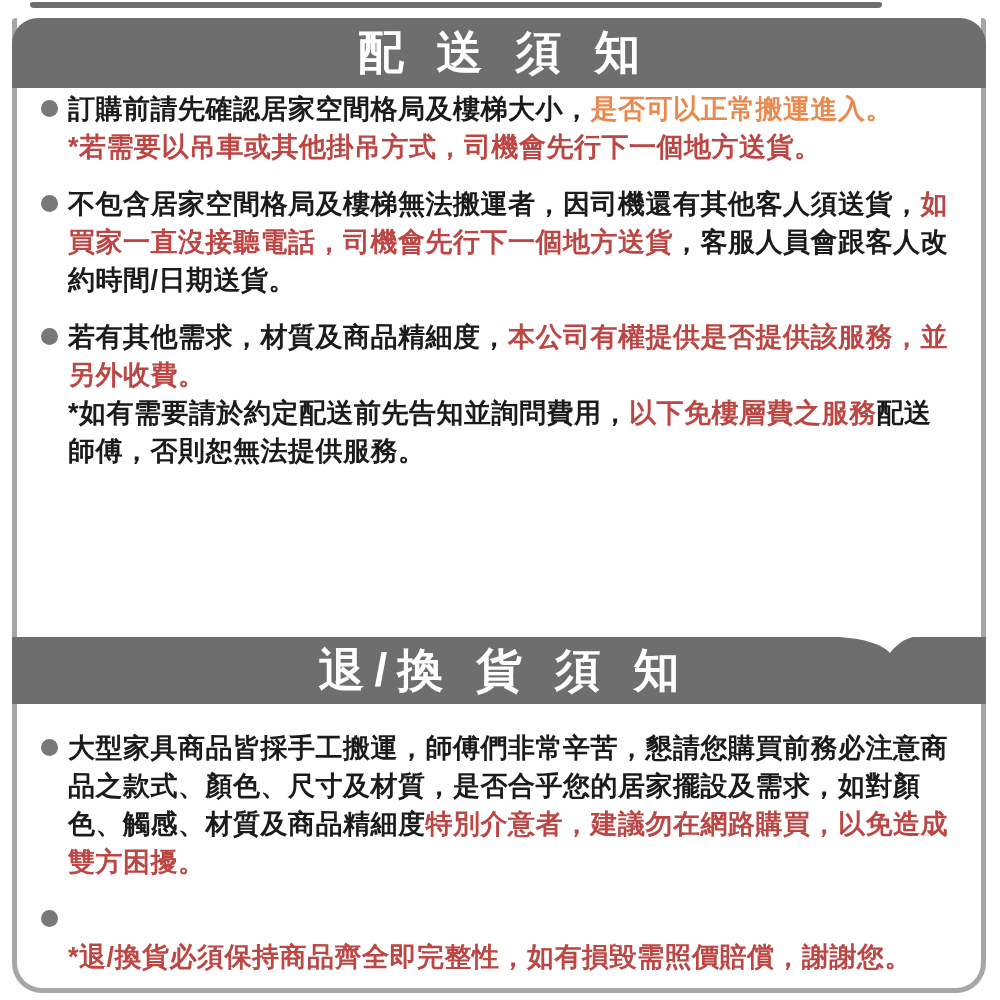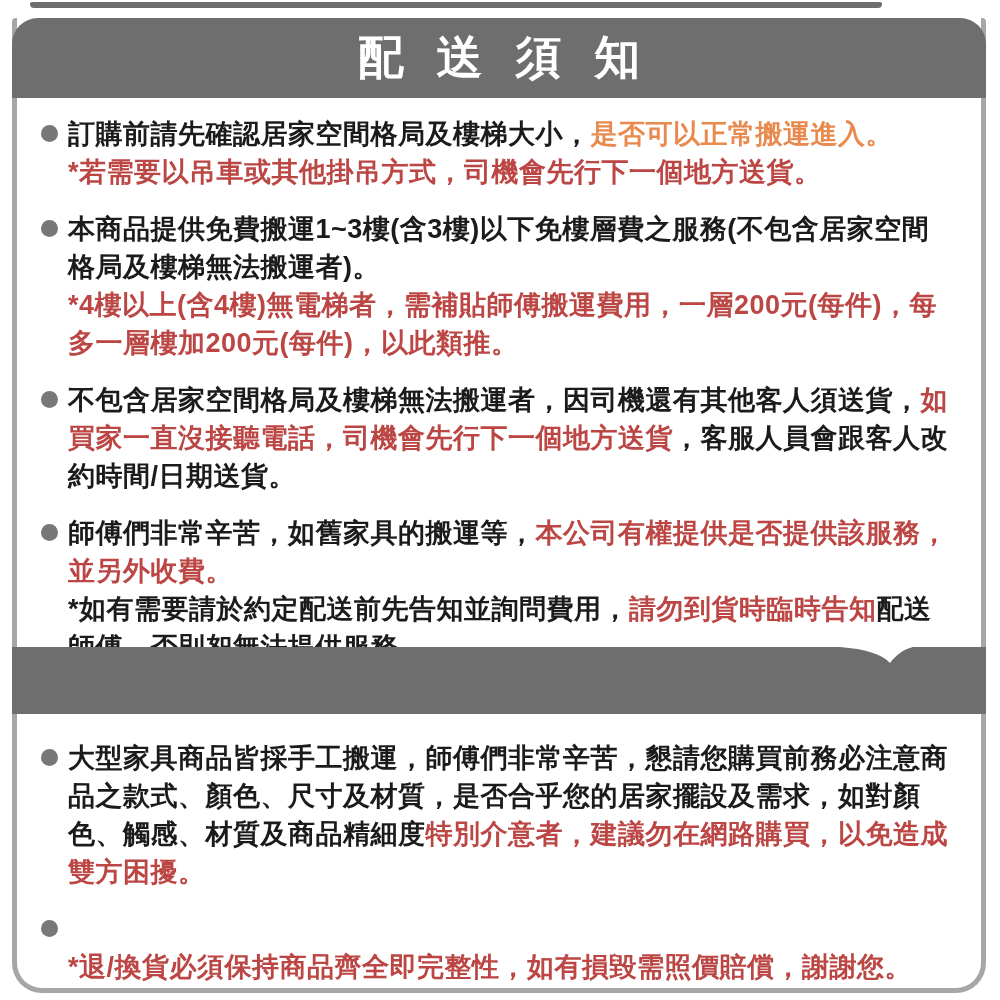--- a/index.html
+++ b/index.html
@@ -28,31 +28,31 @@
     display:flex;flex-direction:column;
   }
 
   .band{
     position:relative;
     margin:0 -5px;
     background:var(--band-gray);
     display:flex;align-items:center;justify-content:center;
     flex:none;
   }
-  .band-1{height:80px;border-radius:26px 26px 0 0;}
+  .band-1{height:70px;border-radius:26px 26px 0 0;}
   .band-2{height:67px;}
   .band h2{
     color:var(--header-text);
     font-size:46px;letter-spacing:10px;font-weight:700;
     white-space:nowrap;text-indent:10px;
   }
   .notch{position:absolute;top:0;left:828px;width:73px;height:16px;display:block;}
 
   .section-body{flex:none;overflow:hidden;}
-  .body-1{height:549px;padding:17px 26px 0 24px;}
+  .body-1{height:549px;padding:2px 26px 0 24px;}
   .body-2{height:316px;padding:25px 26px 16px 24px;}
 
   .item{display:flex;gap:10px;margin-bottom:19px;}
   .dot{
     width:17px;height:17px;border-radius:50%;
     background:var(--bullet-gray);flex:none;margin-top:10px;
   }
   .item-text{
     flex:1;font-size:27px;line-height:38px;
     color:var(--text-black);
@@ -73,36 +73,33 @@
     <h2>配 送 須 知</h2>
   </div>
 
   <div class="section-body body-1">
       <div class="item">
         <span class="dot"></span>
         <div class="item-text"><span class="c-black">訂購前請先確認居家空間格局及樓梯大小，</span><span class="c-orange">是否可以正常搬運進入。</span><br><span class="c-red">*若需要以吊車或其他掛吊方式，司機會先行下一個地方送貨。</span></div>
       </div>
       <div class="item">
         <span class="dot"></span>
-        <div class="item-text"><span class="c-black">本商品提供免費搬運1~3樓(含3樓)以下免樓層費之服務(不包含居家空間格局及樓梯無法搬運者)。</span><br><span class="c-red">*4樓以上(含4樓)無電梯者，需補貼師傅搬運費用，一層200元(每件)，每多一層樓加200元(每件)，以此類推。</span></div>
-      </div>
-      <div class="item">
-        <span class="dot"></span>
         <div class="item-text"><span class="c-black">不包含居家空間格局及樓梯無法搬運者，因司機還有其他客人須送貨，</span><span class="c-red">如買家一直沒接聽電話，司機會先行下一個地方送貨</span><span class="c-black">，客服人員會跟客人改約時間/日期送貨。</span></div>
       </div>
       <div class="item">
         <span class="dot"></span>
-        <div class="item-text"><span class="c-black">師傅們非常辛苦，如舊家具的搬運等，</span><span class="c-red">本公司有權提供是否提供該服務，並另外收費。</span><br><span class="c-black">*如有需要請於約定配送前先告知並詢問費用，</span><span class="c-red">請勿到貨時臨時告知</span><span class="c-black">配送師傅，否則恕無法提供服務。</span><br><br></div>
+        <div class="item-text"><span class="c-black">若有其他需求，材質及商品精細度，</span><span class="c-red">本公司有權提供是否提供該服務，並另外收費。</span><br><span class="c-black">*如有需要請於約定配送前先告知並詢問費用，</span><span class="c-red">以下免樓層費之服務</span><span class="c-black">配送師傅，否則恕無法提供服務。</span><br><br></div>
       </div>
     </div>
 
   <div class="band band-2">
     <svg class="notch" viewBox="0 0 73 16" preserveAspectRatio="none">
       <path d="M0,0 C25,2 42,7 50,16 C56,8 64,2 73,0 Z" fill="#FFFFFF"></path>
     </svg>
+    <h2>退/換 貨 須 知</h2>
   </div>
 
   <div class="section-body body-2">
       <div class="item">
         <span class="dot"></span>
         <div class="item-text"><span class="c-black">大型家具商品皆採手工搬運，師傅們非常辛苦，懇請您購買前務必注意商品之款式、顏色、尺寸及材質，是否合乎您的居家擺設及需求，如對顏色、觸感、材質及商品精細度</span><span class="c-red">特別介意者，建議勿在網路購買，以免造成雙方困擾。</span></div>
       </div>
       <div class="item">
         <span class="dot"></span>
         <div class="item-text"><br><span class="c-red">*退/換貨必須保持商品齊全即完整性，如有損毀需照價賠償，謝謝您。</span></div>

